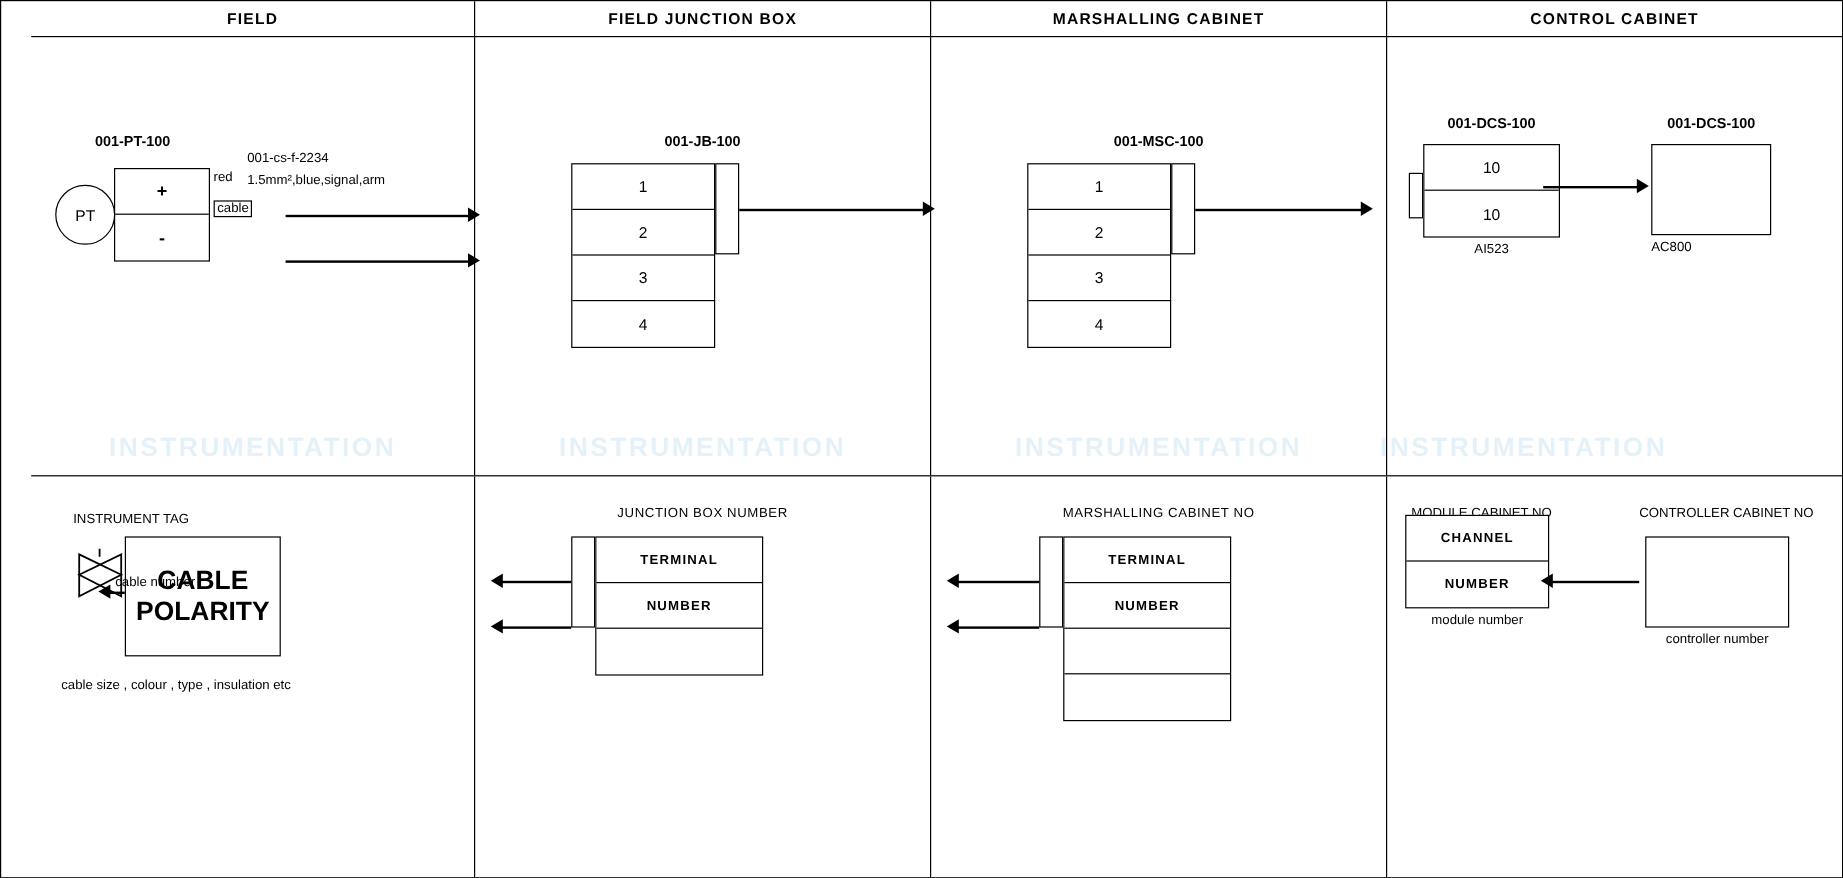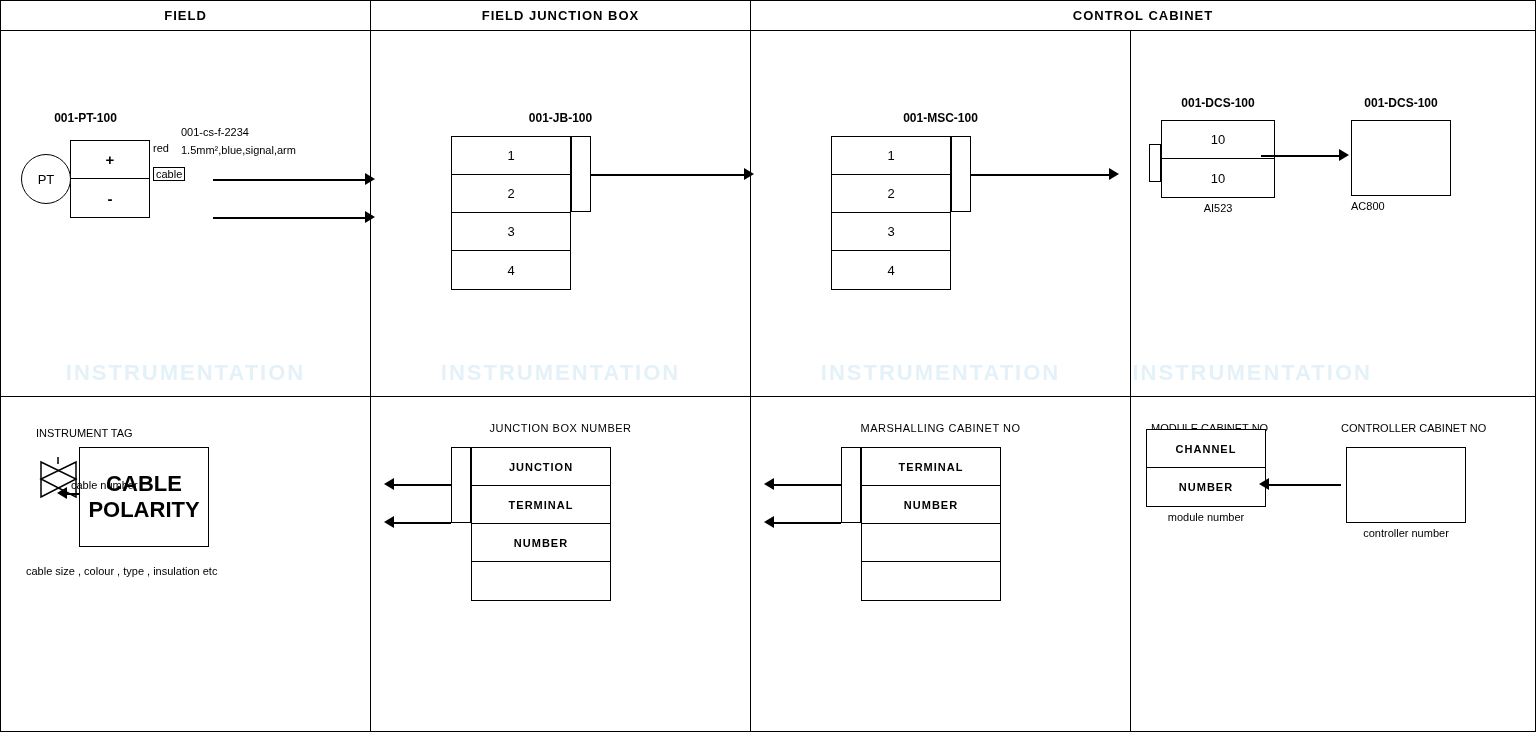--- a/index.html
+++ b/index.html
@@ -11,20 +11,21 @@
       font-size: 12px;
       overflow: hidden;
     }
 
     .main-container {
       width: 1536px;
       height: 732px;
       display: flex;
       flex-direction: column;
       border: 1px solid #000;
+      padding-left: 25px;
     }
 
     
     .header-row {
       display: flex;
       border-bottom: 1px solid #000;
       height: 30px;
     }
     .header-cell {
       display: flex;
@@ -275,20 +276,21 @@
     }
   </style>
 </head>
 <body>
 
 <div class="main-container">
 
   <div class="header-row">
     <div class="header-cell col-field">FIELD</div>
     <div class="header-cell col-fjb">FIELD JUNCTION BOX</div>
+    <div class="header-cell col-mc">MARSHALLING CABINET</div>
     <div class="header-cell col-cc">CONTROL CABINET</div>
   </div>
 
   <div class="content-area">
 
     <div class="top-section">
 
       <div class="top-field">
 
         <div class="watermark" style="font-size:22px; bottom:10px;">INSTRUMENTATION</div>
@@ -408,21 +410,20 @@
         <div style="position:absolute; top:82px; left:70px; font-size:11px;">cable number</div>
 
         <div style="position:absolute; top:168px; left:25px; font-size:11px;">cable size , colour , type , insulation etc</div>
       </div>
 
       <div class="bottom-fjb">
         <div style="position:absolute; top:25px; left:50%; transform:translateX(-50%); font-size:11px; white-space:nowrap; letter-spacing:0.5px;">JUNCTION BOX NUMBER</div>
 
         <div style="position:absolute; top:50px; left:100px;">
           <div class="jb-legend-box">
-            <div class="jb-legend-row">JUNCTION</div>
             <div class="jb-legend-row">TERMINAL</div>
             <div class="jb-legend-row">NUMBER</div>
             <div class="jb-legend-row-empty" style="border-bottom:none;"></div>
           </div>
         </div>
 
         <div style="position:absolute; top:50px; left:80px; width:20px; height:76px; border:1px solid #000; background:#fff;"></div>
 
         <div style="position:absolute; top:87px; left:20px; width:60px; height:1.5px; background:#000;"></div>
         <div style="position:absolute; top:81px; left:13px; width:0; height:0; border-top:6px solid transparent; border-bottom:6px solid transparent; border-right:10px solid #000;"></div>

